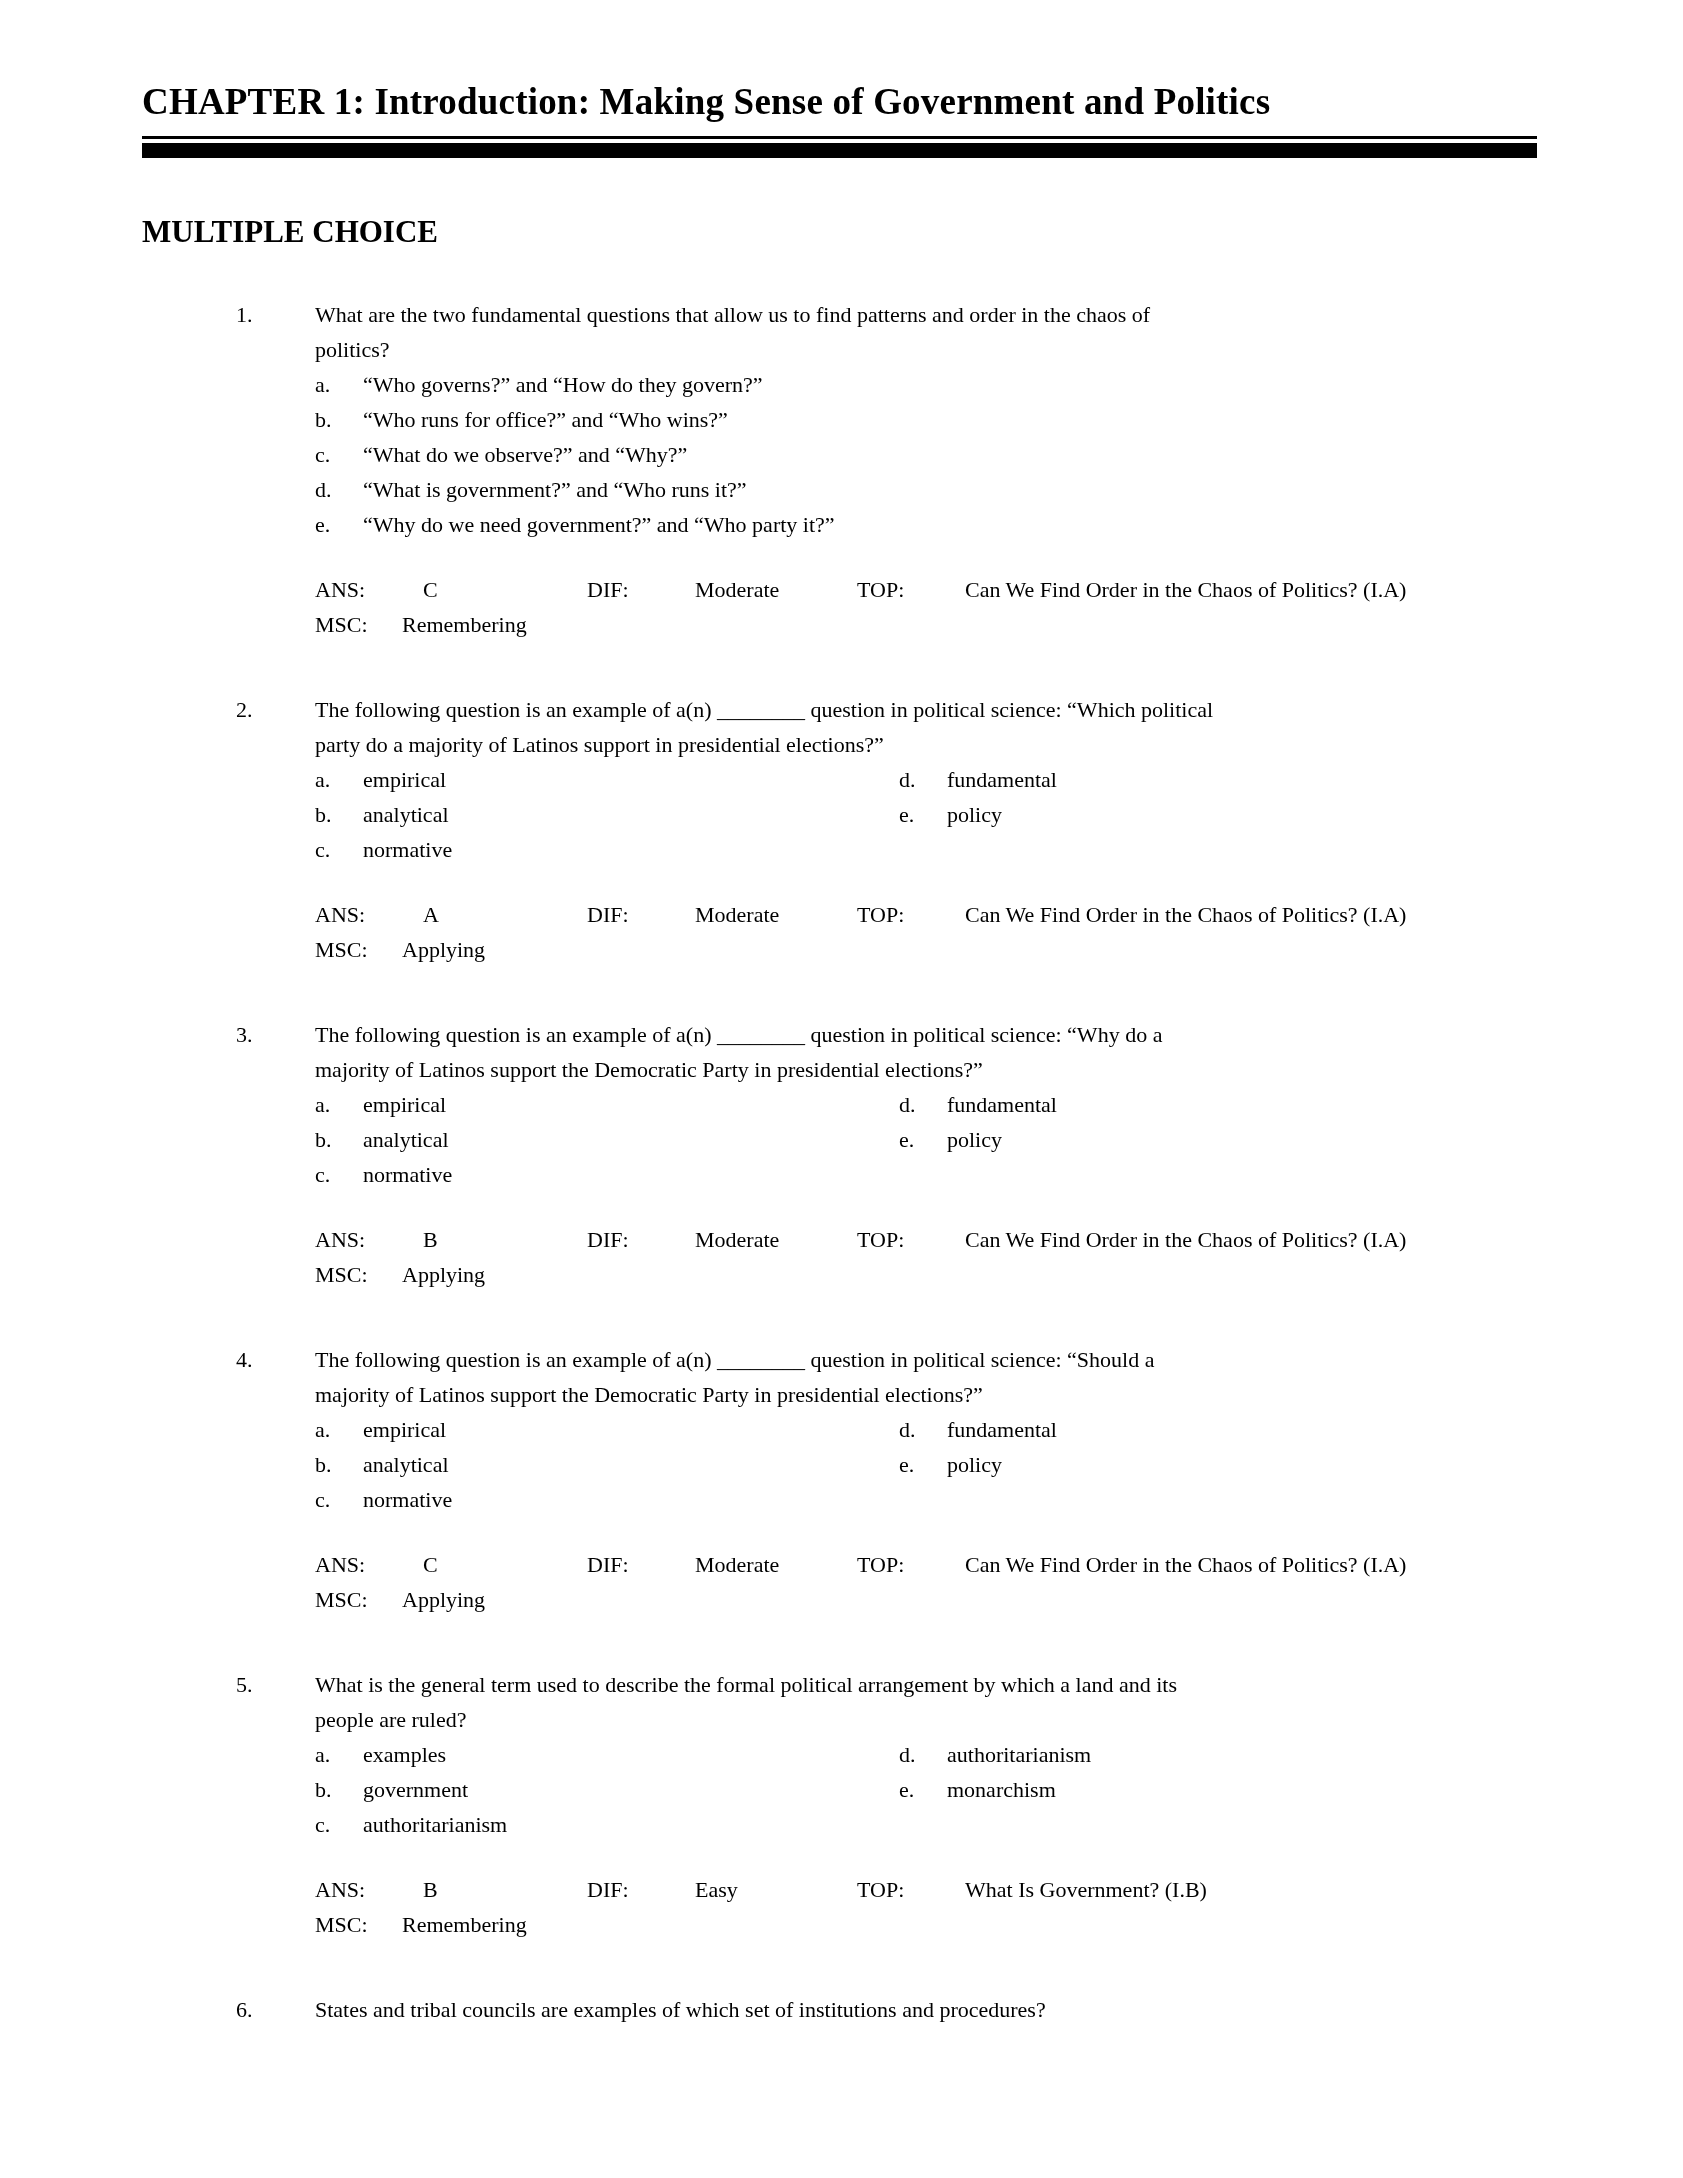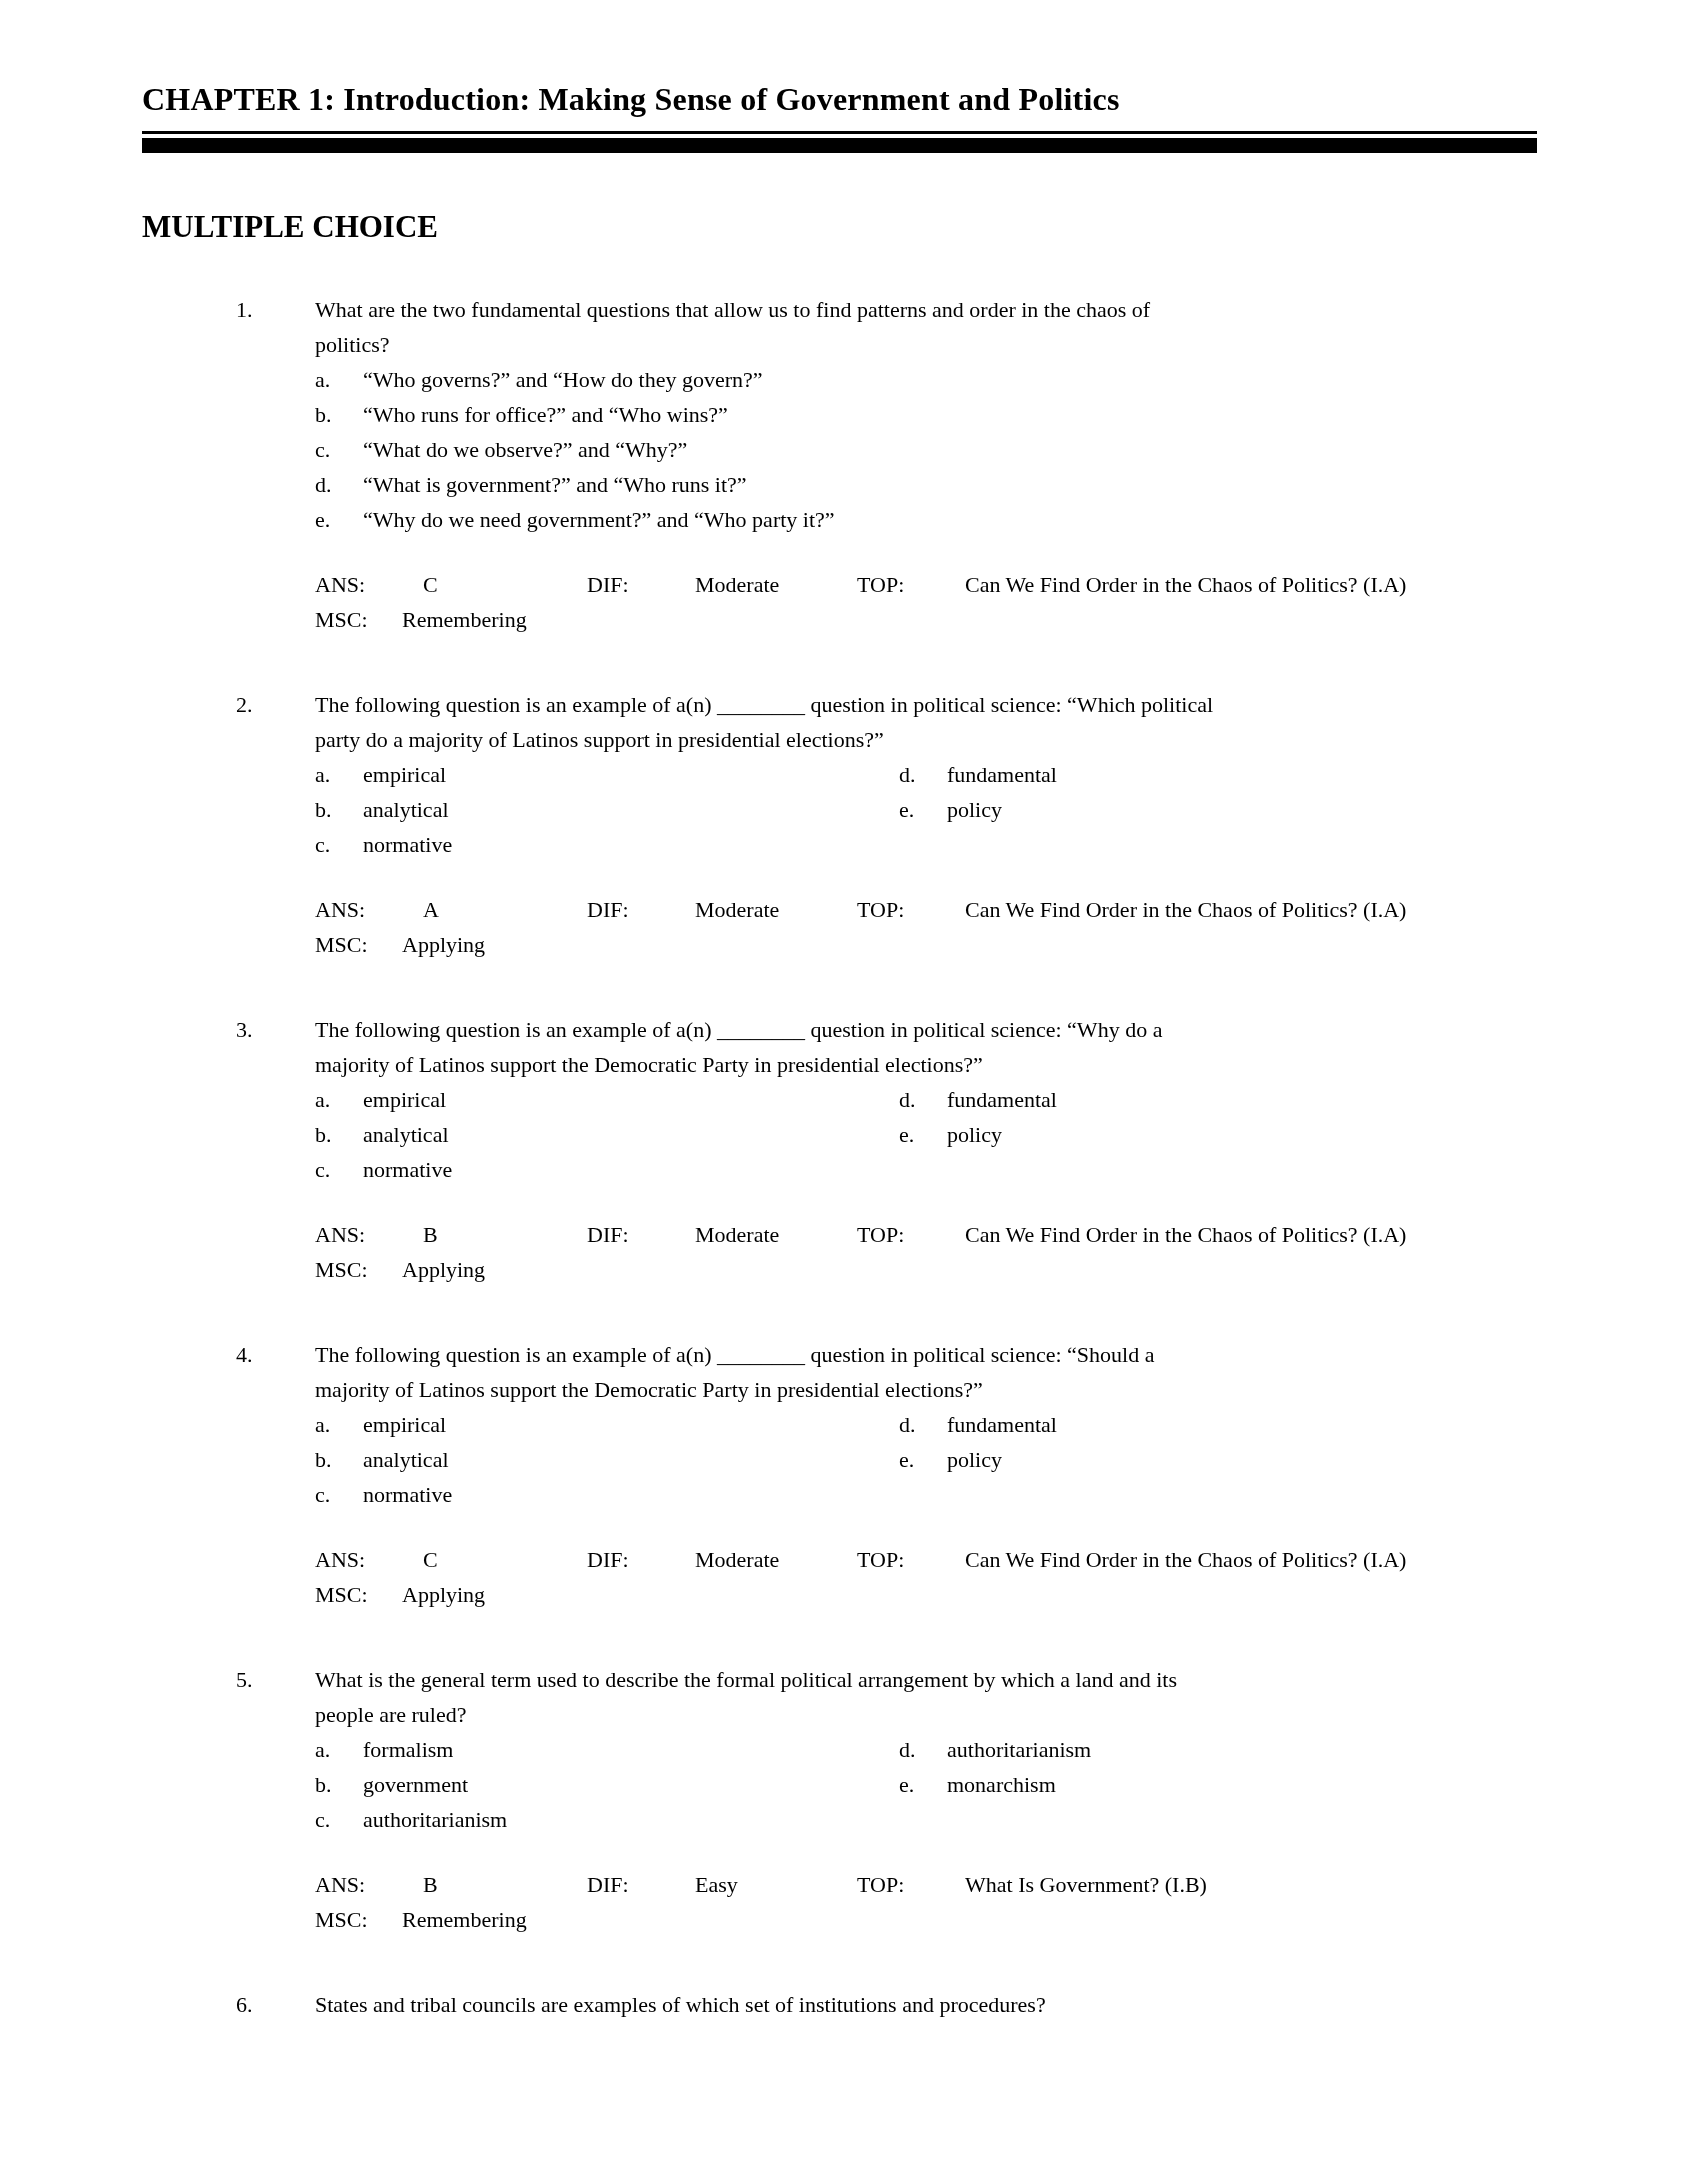--- a/index.html
+++ b/index.html
@@ -12,21 +12,21 @@
     height: 2178px;
     box-sizing: border-box;
     position: relative;
     background: #ffffff;
     color: #000000;
     font-family: "Liberation Serif", "DejaVu Serif", serif;
     padding: 83px 146px 0 142px;
     overflow: hidden;
   }
   .doc-title {
-    font-size: 32px;
+    font-size: 37px;
     font-weight: bold;
     margin: 0;
     line-height: 1.05;
     padding-bottom: 14px;
     border-bottom: 3px solid #000;
     letter-spacing: 0.2px;
   }
   .title-bar {
     height: 15px;
     background: #000;
@@ -285,21 +285,21 @@
       <div class="question">
         <div class="qrow">
           <span class="qnum">5.</span>
           <div class="qbody">
             <div class="qtext">What is the general term used to describe the formal political arrangement by which a land and its
 people are ruled?</div>
             <div class="options cols">
               <div class="optcol left">
                 <div class="option">
                   <span class="optletter">a.</span>
-                  <span class="opttext">formalism</span>
+                  <span class="opttext">examples</span>
                 </div>
                 <div class="option">
                   <span class="optletter">b.</span>
                   <span class="opttext">government</span>
                 </div>
                 <div class="option">
                   <span class="optletter">c.</span>
                   <span class="opttext">authoritarianism</span>
                 </div>
               </div>

